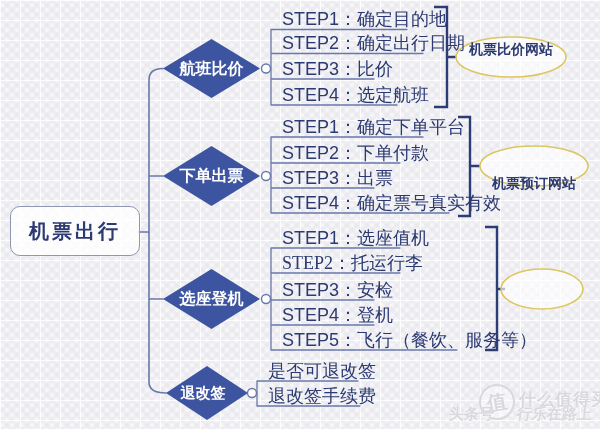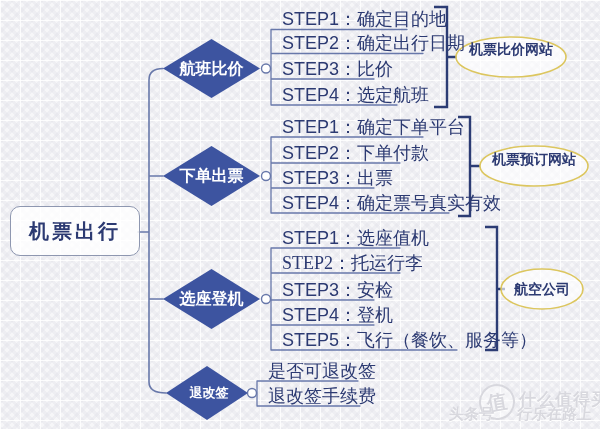--- a/index.html
+++ b/index.html
@@ -86,21 +86,21 @@
     <circle cx="266" cy="176" r="4.5" fill="#ffffff" stroke="#6878aa" stroke-width="1.4"></circle>
     <circle cx="266" cy="299" r="4.5" fill="#ffffff" stroke="#6878aa" stroke-width="1.4"></circle>
     <circle cx="252" cy="393" r="4.5" fill="#ffffff" stroke="#6878aa" stroke-width="1.4"></circle>
   </svg>
 
   <div class="abs root-node">机票出行</div>
 
   <div class="abs diamond-label" style="left:163px;top:166px;width:97px;">下单出票</div>
   <div class="abs diamond-label" style="left:163px;top:58.5px;width:97px;">航班比价</div>
   <div class="abs diamond-label" style="left:163px;top:289px;width:97px;">选座登机</div>
-  <div class="abs diamond-label" style="left:168px;top:383px;width:82px;font-size:13px;">退改签</div>
+  <div class="abs diamond-label" style="left:162px;top:383px;width:82px;font-size:15px;">退改签</div>
 
   <div class="abs step" style="left:282px;top:10px;">STEP1：确定目的地</div>
   <div class="abs step" style="left:282px;top:34px;">STEP2：确定出行日期</div>
   <div class="abs step" style="left:282px;top:60px;">STEP3：比价</div>
   <div class="abs step" style="left:282px;top:86px;">STEP4：选定航班</div>
 
   <div class="abs step" style="left:282px;top:118px;">STEP1：确定下单平台</div>
   <div class="abs step" style="left:282px;top:144px;">STEP2：下单付款</div>
   <div class="abs step" style="left:282px;top:169px;">STEP3：出票</div>
   <div class="abs step" style="left:282px;top:194px;">STEP4：确定票号真实有效</div>
@@ -108,21 +108,20 @@
   <div class="abs step" style="left:282px;top:229px;">STEP1：选座值机</div>
   <div class="abs step" style="left:282px;top:254px;font-family:Liberation Serif, serif;">STEP2：托运行李</div>
   <div class="abs step" style="left:282px;top:281px;">STEP3：安检</div>
   <div class="abs step" style="left:282px;top:306px;">STEP4：登机</div>
   <div class="abs step" style="left:282px;top:331px;">STEP5：飞行（餐饮、服务等）</div>
 
   <div class="abs step" style="left:268px;top:387px;">退改签手续费</div>
   <div class="abs step" style="left:268px;top:362px;">是否可退改签</div>
 
   <div class="abs oval-label" style="left:458px;top:40px;width:106px;">机票比价网站</div>
-  <div class="abs oval-label" style="left:481px;top:150px;width:106px;">机票预订网站</div>
-  <div class="abs oval-label" style="left:502px;top:280px;width:80px;">航空公司</div>
+  <div class="abs oval-label" style="left:481px;top:174px;width:106px;">机票预订网站</div>
 
   <div class="abs wm wm-line1" style="left:519px;top:388px;">什么值得买</div>
   <div class="abs wm-logo" style="left:479px;top:384px;">值</div>
   <div class="abs wm wm-line2" style="left:449px;top:405px;">头条号</div>
   <div class="abs wm wm-line2" style="left:517px;top:405px;">行乐在路上</div>
 
 </div>
 
 </body></html>

